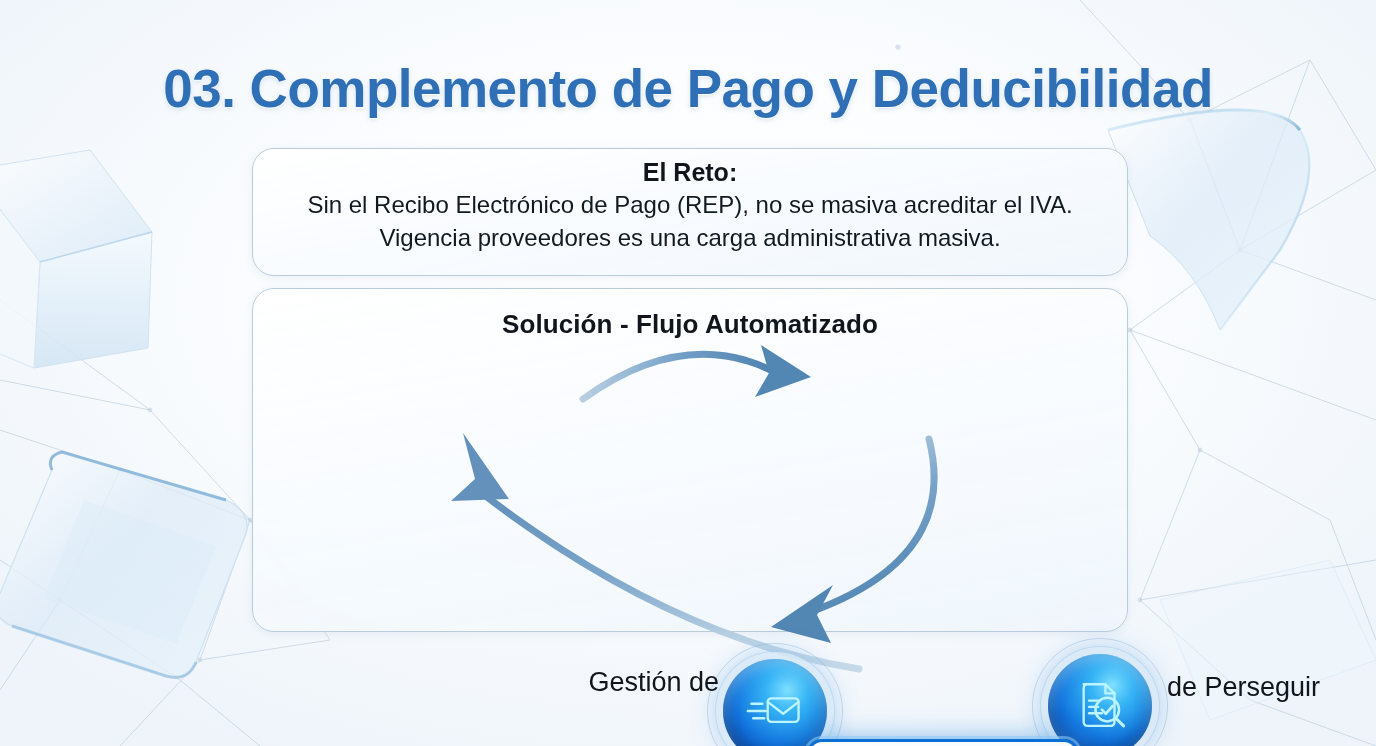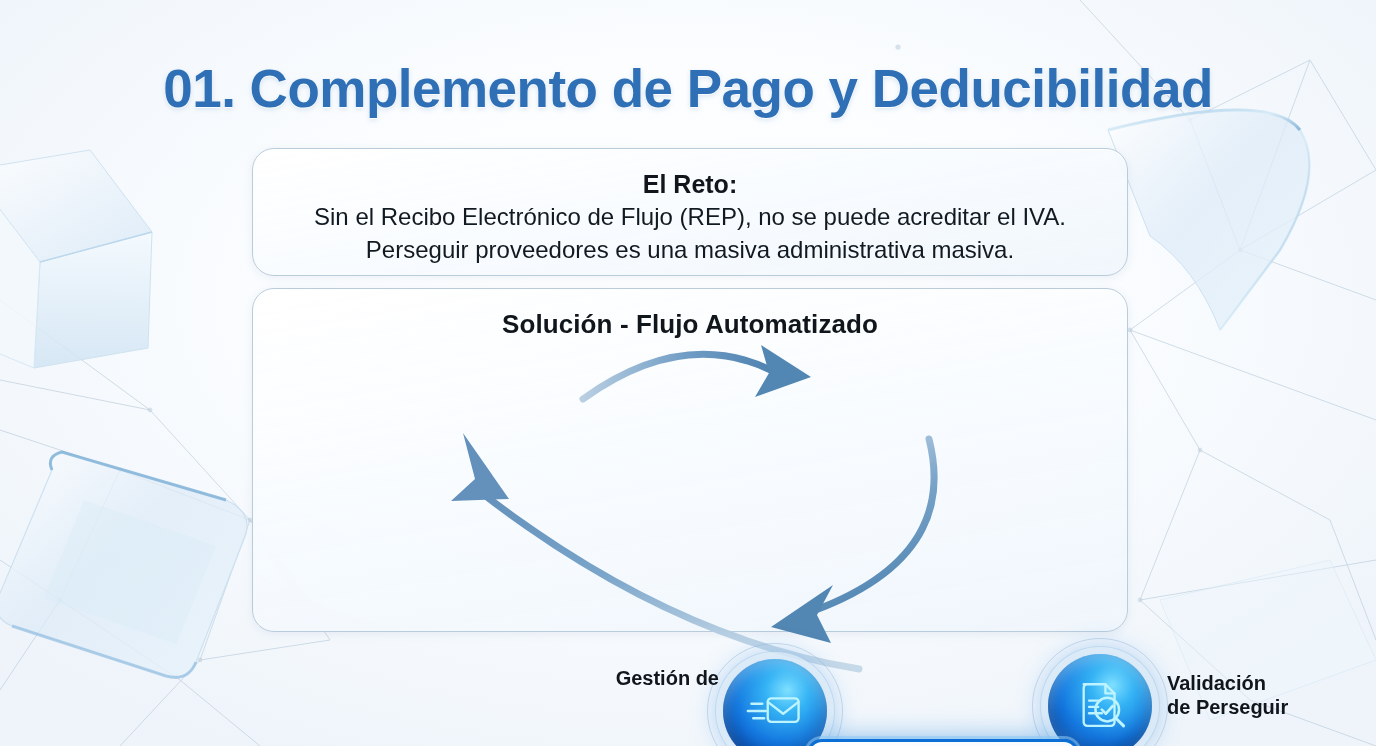--- a/index.html
+++ b/index.html
@@ -53,21 +53,21 @@
       inset 0 1px 0 rgba(255,255,255,0.95);
     backdrop-filter: blur(2px);
     z-index: 5;
   }
 
   #reto-card {
     left: 252px;
     top: 148px;
     width: 876px;
     height: 128px;
-    padding-top: 20px;
+    padding-top: 8px;
     text-align: center;
   }
   .reto-title {
     font-size: 25px;
     font-weight: 700;
     color: #10161c;
     line-height: 1.25;
   }
   .reto-line {
     font-size: 24px;
@@ -125,22 +125,22 @@
     pointer-events: none;
   }
   #node-notif { left: 470px; top: 370px; }
   #node-valid { left: 795px; top: 365px; }
 
   .node svg { width: 58px; height: 58px; display: block; }
 
   
   .node-label {
     position: absolute;
-    font-size: 20px;
-    font-weight: 700;
+    font-size: 27px;
+    font-weight: 400;
     color: #10161c;
     line-height: 1.22;
     z-index: 4;
   }
   #label-notif { left: 288px; top: 377px; width: 178px; text-align: right; }
   #label-valid { left: 914px; top: 382px; width: 190px; text-align: left; }
 
   
   #center-box {
     position: absolute;
@@ -245,26 +245,26 @@
       <path d="M196 662 Q188 682 166 676 L12 626" stroke="#8fbcdf" stroke-width="3" fill="none" opacity="0.65"></path>
       <path d="M84 500 L216 546 L176 644 L44 598 Z" fill="#dcecf8" fill-opacity="0.55"></path>
     </g>
 
     <g opacity="0.6">
       <path d="M1160 600 L1330 560 L1376 660 L1210 720 Z" fill="#eef6fc" fill-opacity="0.7" stroke="#d7e8f4" stroke-width="1"></path>
     </g>
   </svg>
 </div>
 
-<div class="title">01. Complemento de Pago y Deducibilidad</div>
+<div class="title">03. Complemento de Pago y Deducibilidad</div>
 
 <div class="card" id="reto-card">
   <div class="reto-title">El Reto:</div>
-  <div class="reto-line">Sin el Recibo Electrónico de Flujo (REP), no se puede acreditar el IVA.</div>
-  <div class="reto-line">Perseguir proveedores es una masiva administrativa masiva.</div>
+  <div class="reto-line">Sin el Recibo Electrónico de Pago (REP), no se masiva acreditar el IVA.</div>
+  <div class="reto-line">Vigencia proveedores es una carga administrativa masiva.</div>
 </div>
 
 <div class="card" id="sol-card">
   <div class="sol-title">Solución - Flujo Automatizado</div>
 
   <div class="flow">
 
     <svg class="flow-svg" width="876" height="434" viewBox="0 0 876 434">
       <defs>
         <linearGradient id="arrA" x1="0" y1="0" x2="1" y2="0">
@@ -323,21 +323,20 @@
           <path d="M20 26 H32"></path>
           <path d="M20 33 H30"></path>
           <path d="M20 40 H34"></path>
           <circle cx="40" cy="36" r="13" stroke-width="2.8"></circle>
           <path d="M34 36 L38.5 40.5 L46 32" stroke-width="3"></path>
           <path d="M49.5 45.5 L58 54" stroke-width="3.4"></path>
         </svg>
       </span>
     </div>
     <div class="node-label" id="label-valid">
-      <div>Validación</div>
       <div>de Perseguir</div>
     </div>
 
     <div id="center-box">
       
     </div>
 
   </div>
 </div>
 

